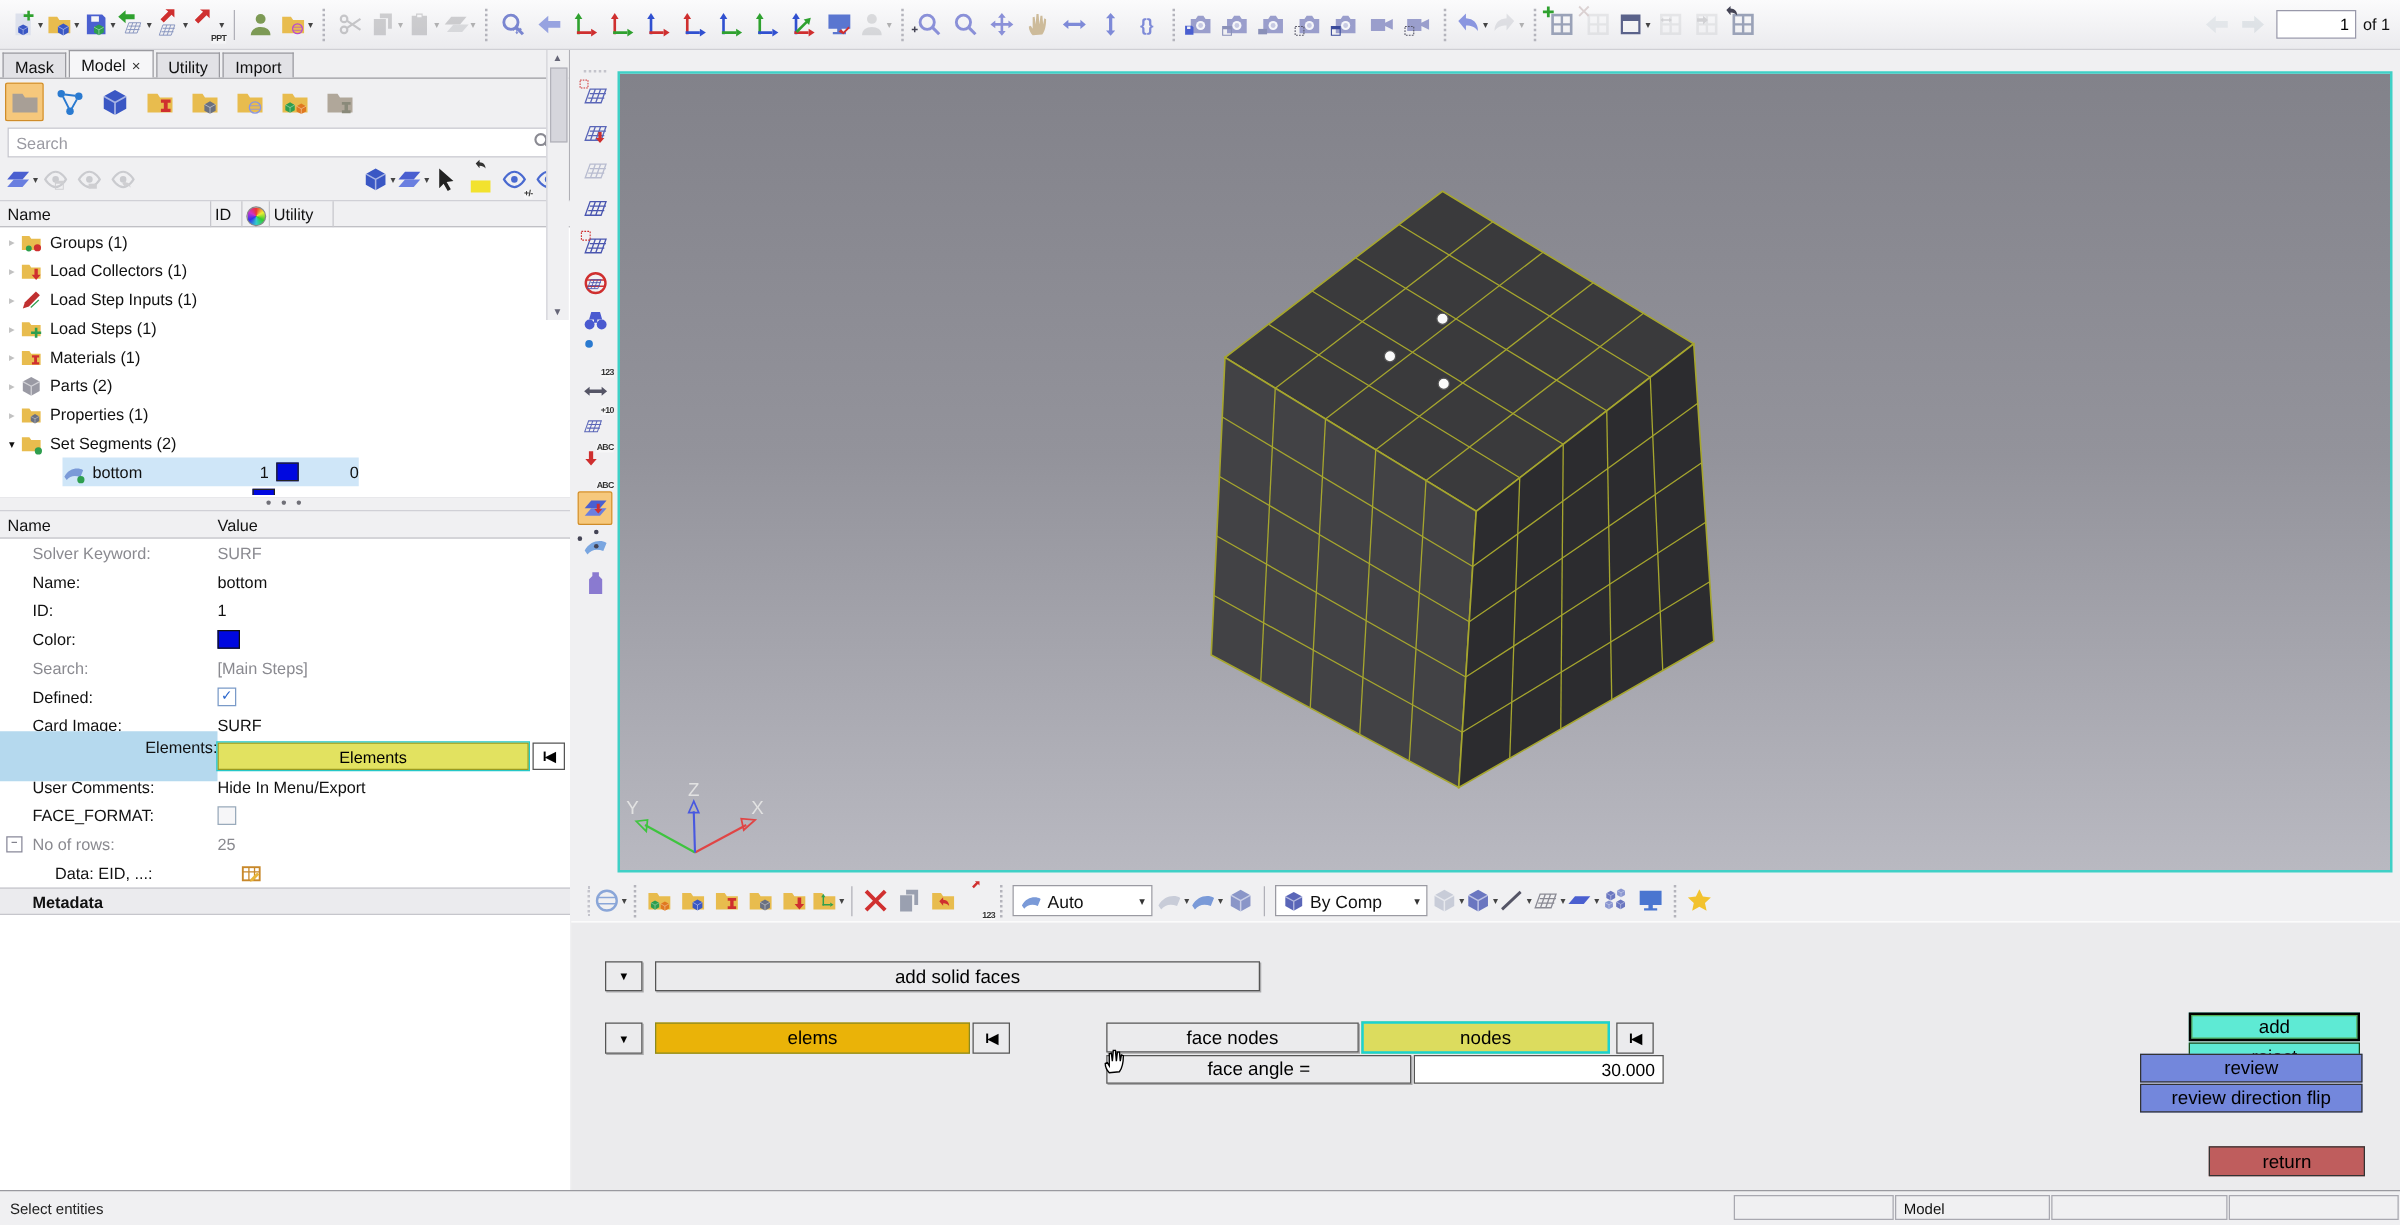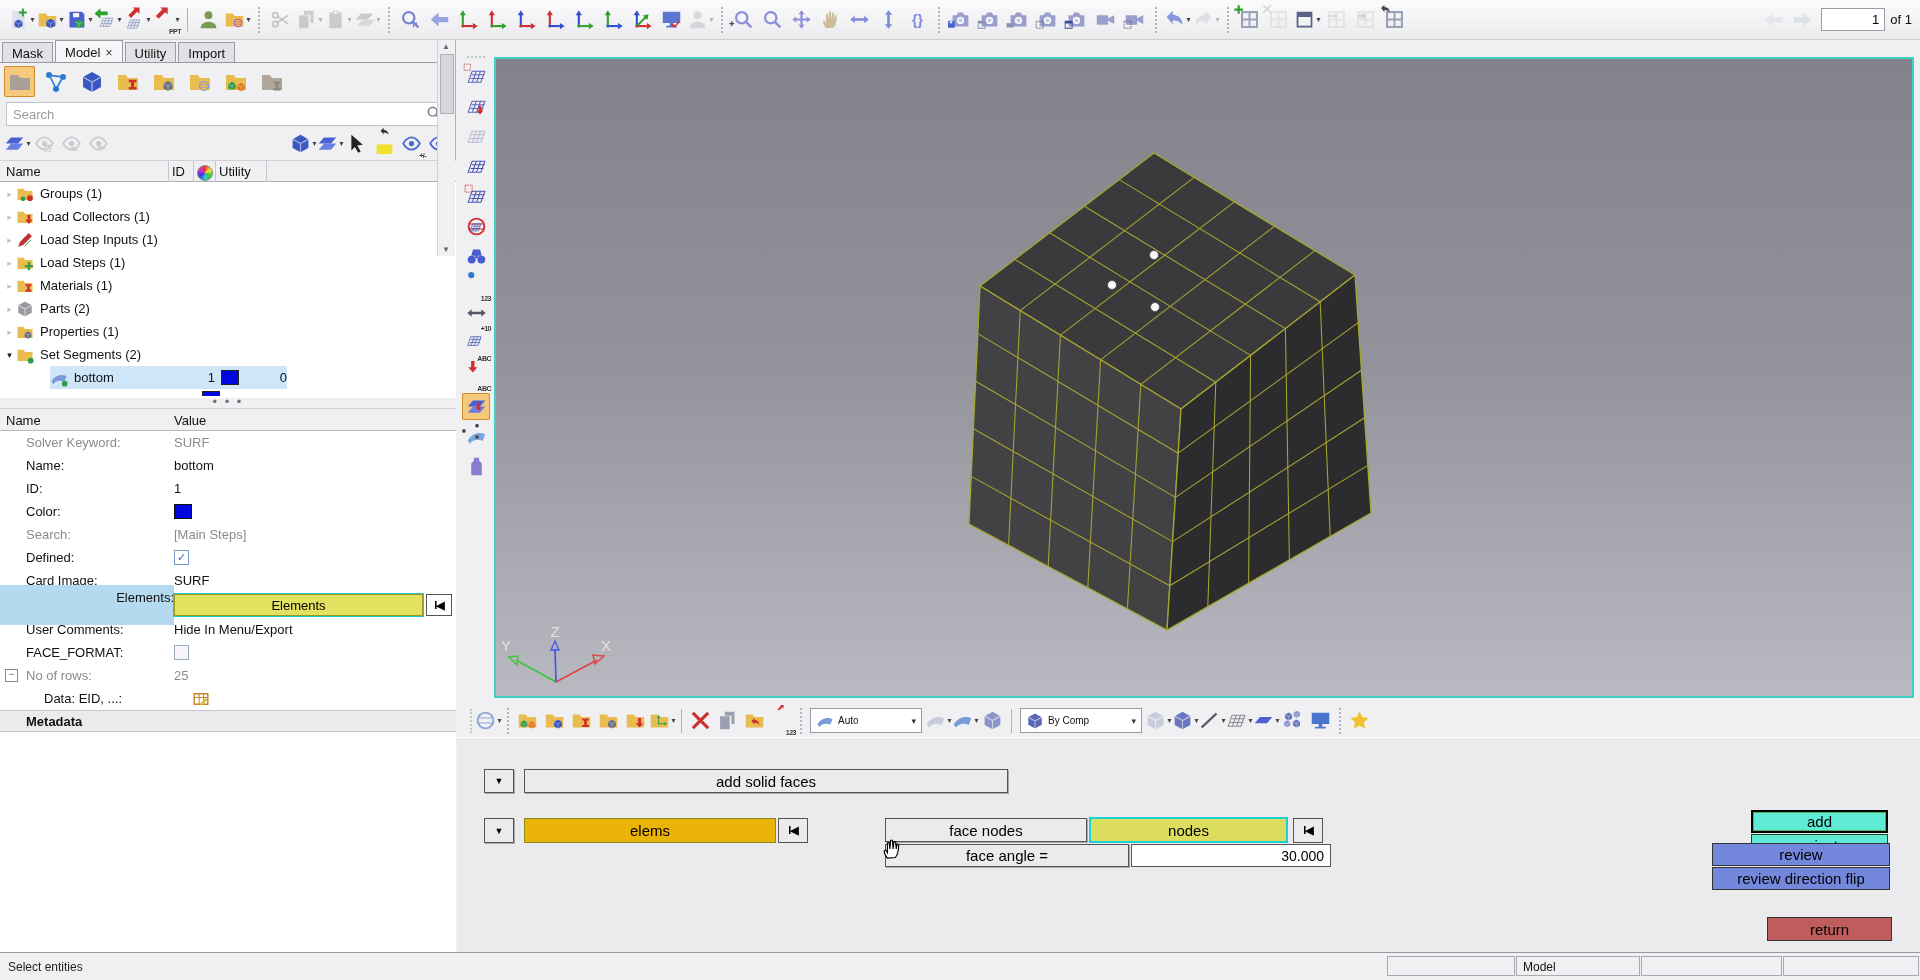--- a/index.html
+++ b/index.html
@@ -13,21 +13,21 @@
   .tbi i{position:absolute;right:-1px;bottom:-2px;font-style:normal;font-weight:700;font-size:7px;color:#333;letter-spacing:-.5px;background:rgba(255,255,255,.4);}
   .tbi.dis{opacity:.38;filter:saturate(.3);}
   .tbi.sel{background:#f6c87c;box-shadow:inset 0 0 0 1px #cf8c2a;}
   .tbi b{font-weight:700;font-size:14px;}
   .tsep{width:0;height:26px;border-left:2px dotted #b4b4bc;margin:0 5px;flex:none;}
   .tbar{width:0;height:24px;border-left:1px solid #b0b0b8;margin:0 5px;flex:none;}
   .thandle{width:0;height:24px;border-left:2px dotted #c4c4cc;margin:0 3px;flex:none;}
   .hhandle{width:18px;height:0;border-top:2px dotted #c4c4cc;margin:2px 0;flex:none;}
   .combo{display:inline-flex;align-items:center;gap:4px;height:25px;background:#fff;border:1px solid #9a9aa2;padding:0 5px;margin:0 3px;box-sizing:border-box;flex:none;}
   .combo svg{width:18px;height:18px;}
-  .combo .cv{font-size:10px;white-space:nowrap;}
+  .combo .cv{font-size:14px;white-space:nowrap;}
   .combo em{font-style:normal;font-size:9px;color:#333;margin-left:auto;}
   #page-nav{margin-left:auto;display:flex;align-items:center;gap:5px;}
   #page-num{width:52px;height:21px;border:1px solid #99a;background:#fff;text-align:right;padding:0 5px;font:13px "Liberation Sans",sans-serif;}
 
   
   #left-panel{position:absolute;left:0;top:40px;width:456px;height:912px;background:#f0f0f2;border-right:1px solid #b0b0b6;box-sizing:border-box;}
   #tabs{position:absolute;left:0;top:2px;height:21px;width:100%;display:flex;align-items:flex-end;padding-left:2px;border-bottom:1px solid #9a9aa0;box-sizing:border-box;}
   .tab{height:17px;padding:2px 9px 0;font-size:13px;border:1px solid #9a9aa0;border-bottom:none;background:#e2e2e6;margin-right:2px;display:flex;gap:5px;align-items:center;}
   .tab.active{background:#f6f6f8;height:19px;}
   .tab .x{color:#333;font-size:12px;}

